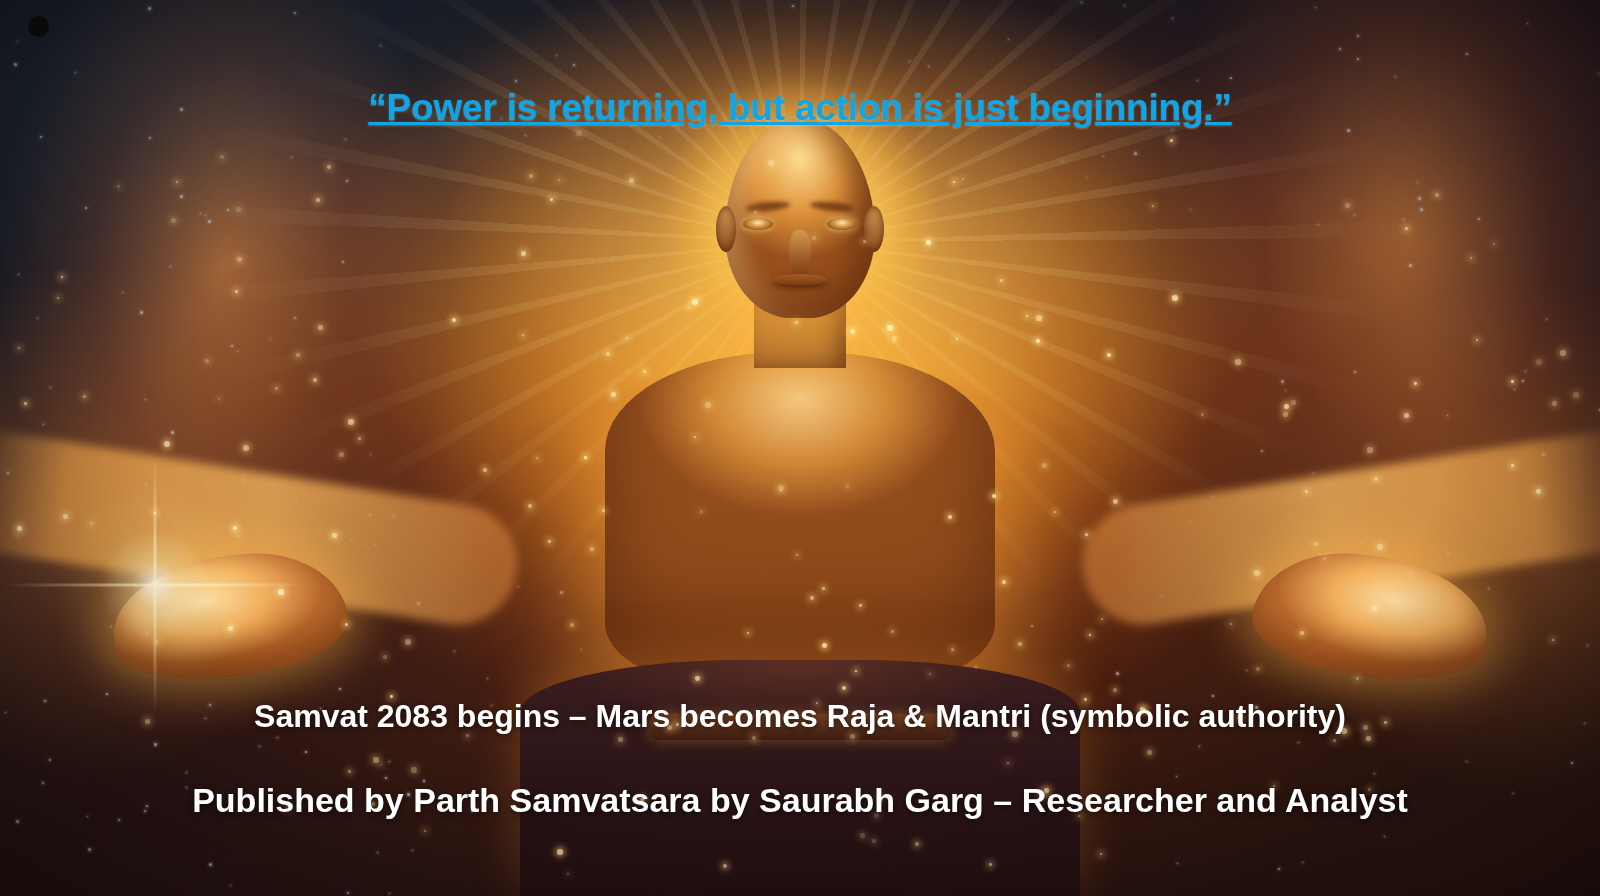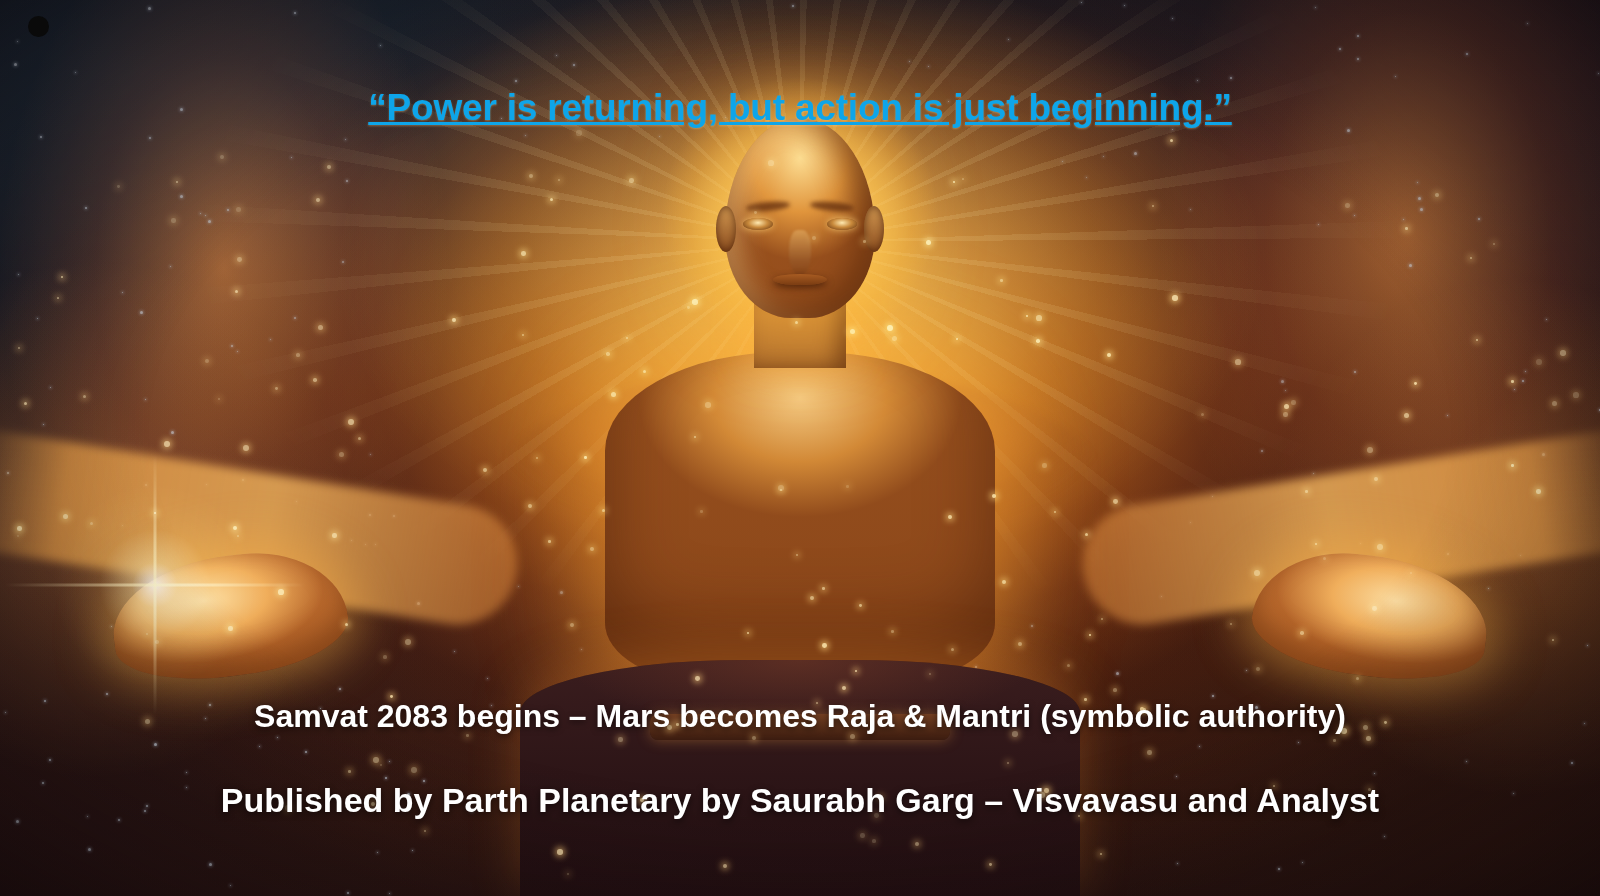--- a/index.html
+++ b/index.html
@@ -645,15 +645,15 @@
   <div class="txt" id="quote">“Power is returning, but action is just beginning.”</div>
 
 
   <div id="bullet-row">
     <div id="bullet-dot"></div>
     <div class="txt" id="bullet-text" style="position:static;">Visvavasu Samvatsara (2026–27) — ruled by Shiva, fiery purification — Mars gains Dharma-aligned purpose.</div>
   </div>
 
   <div class="txt" id="line-samvat">Samvat 2083 begins – Mars becomes Raja &amp; Mantri (symbolic authority)</div>
 
-  <div class="txt" id="line-published">Published by Parth Planetary by Saurabh Garg – Visvavasu and Analyst</div>
+  <div class="txt" id="line-published">Published by Parth Samvatsara by Saurabh Garg – Researcher and Analyst</div>
 
 </div>
 
 </body></html>

